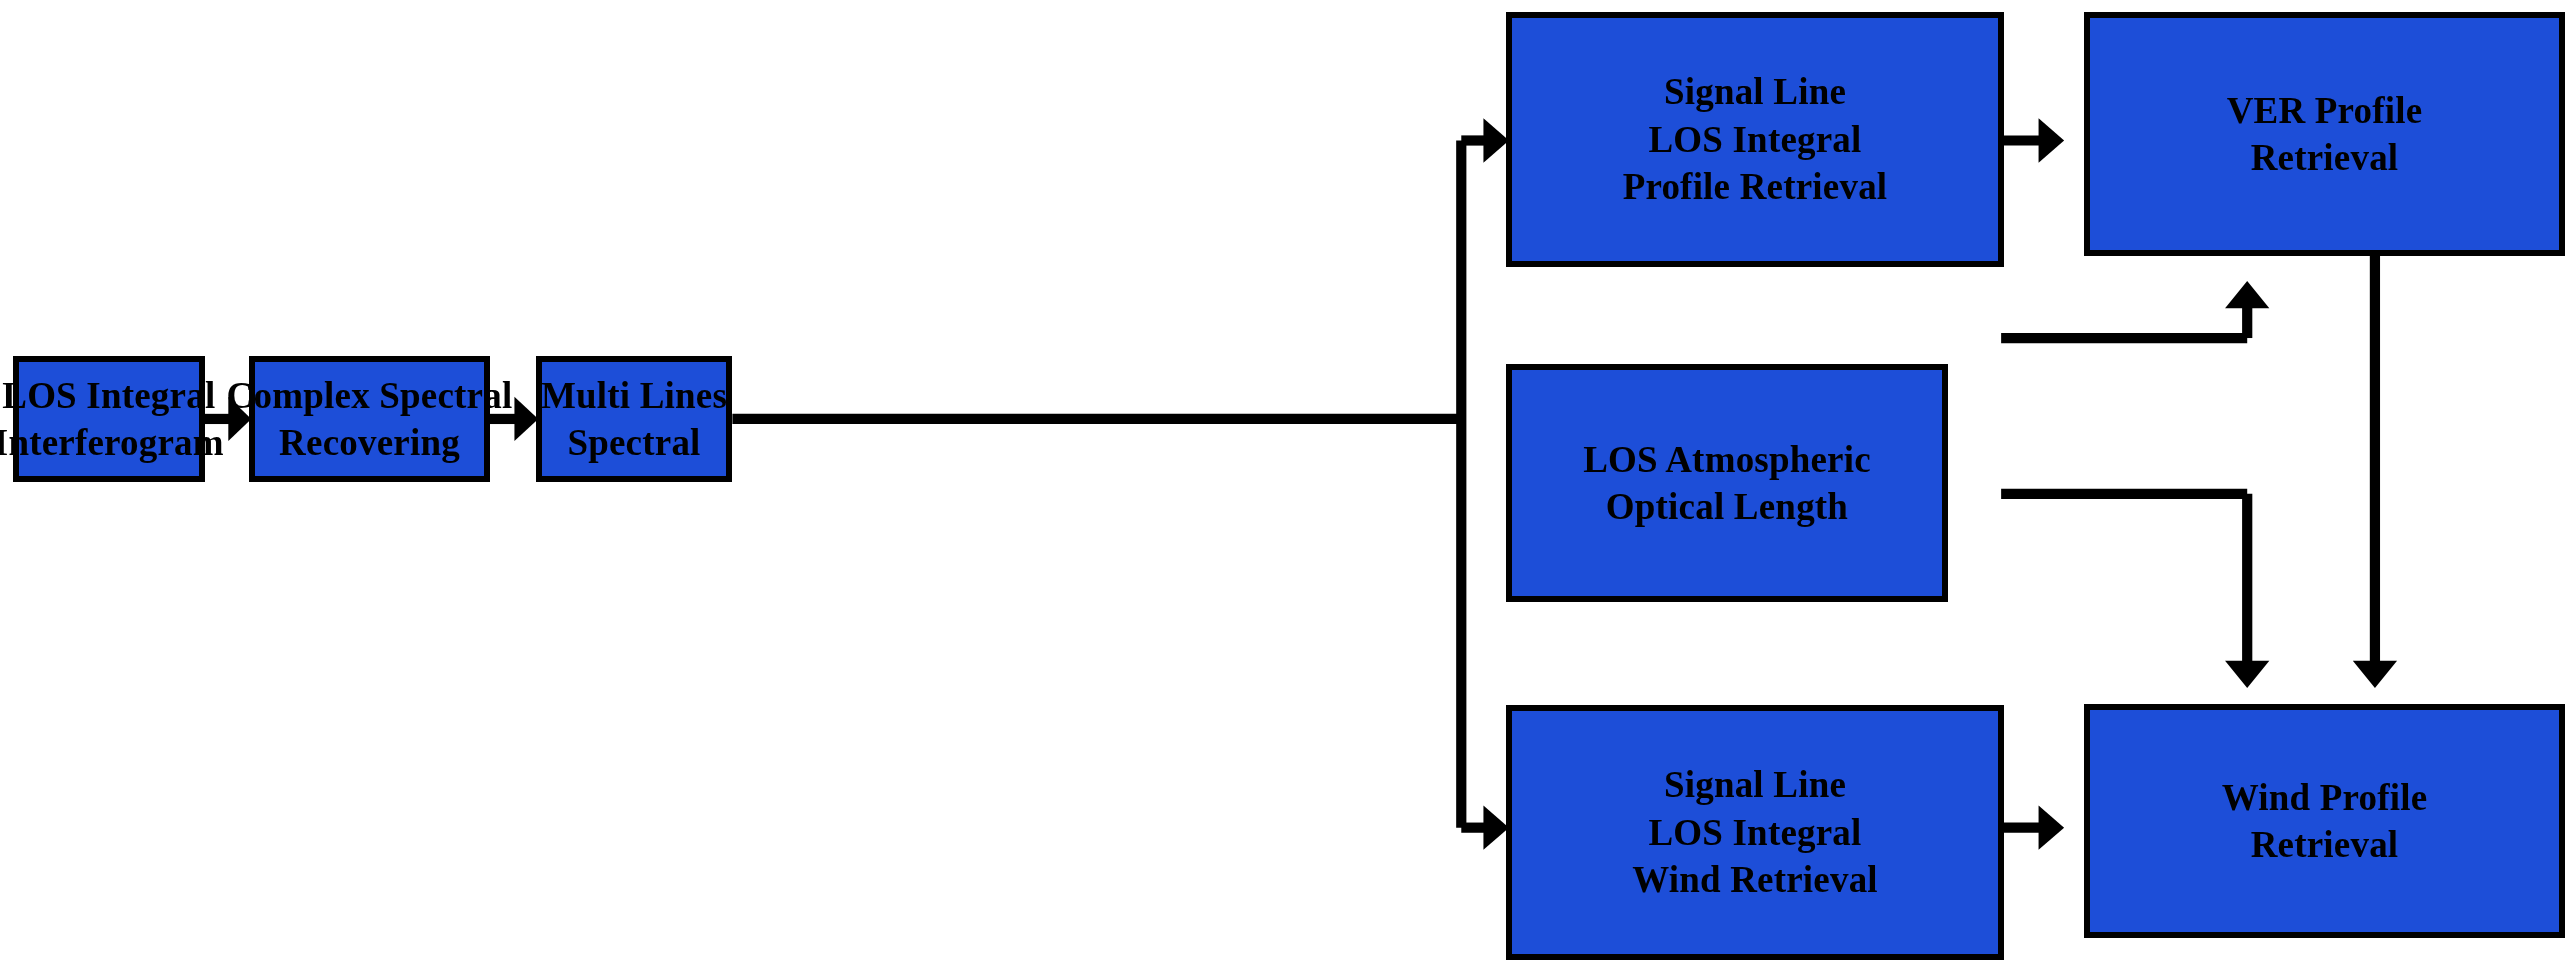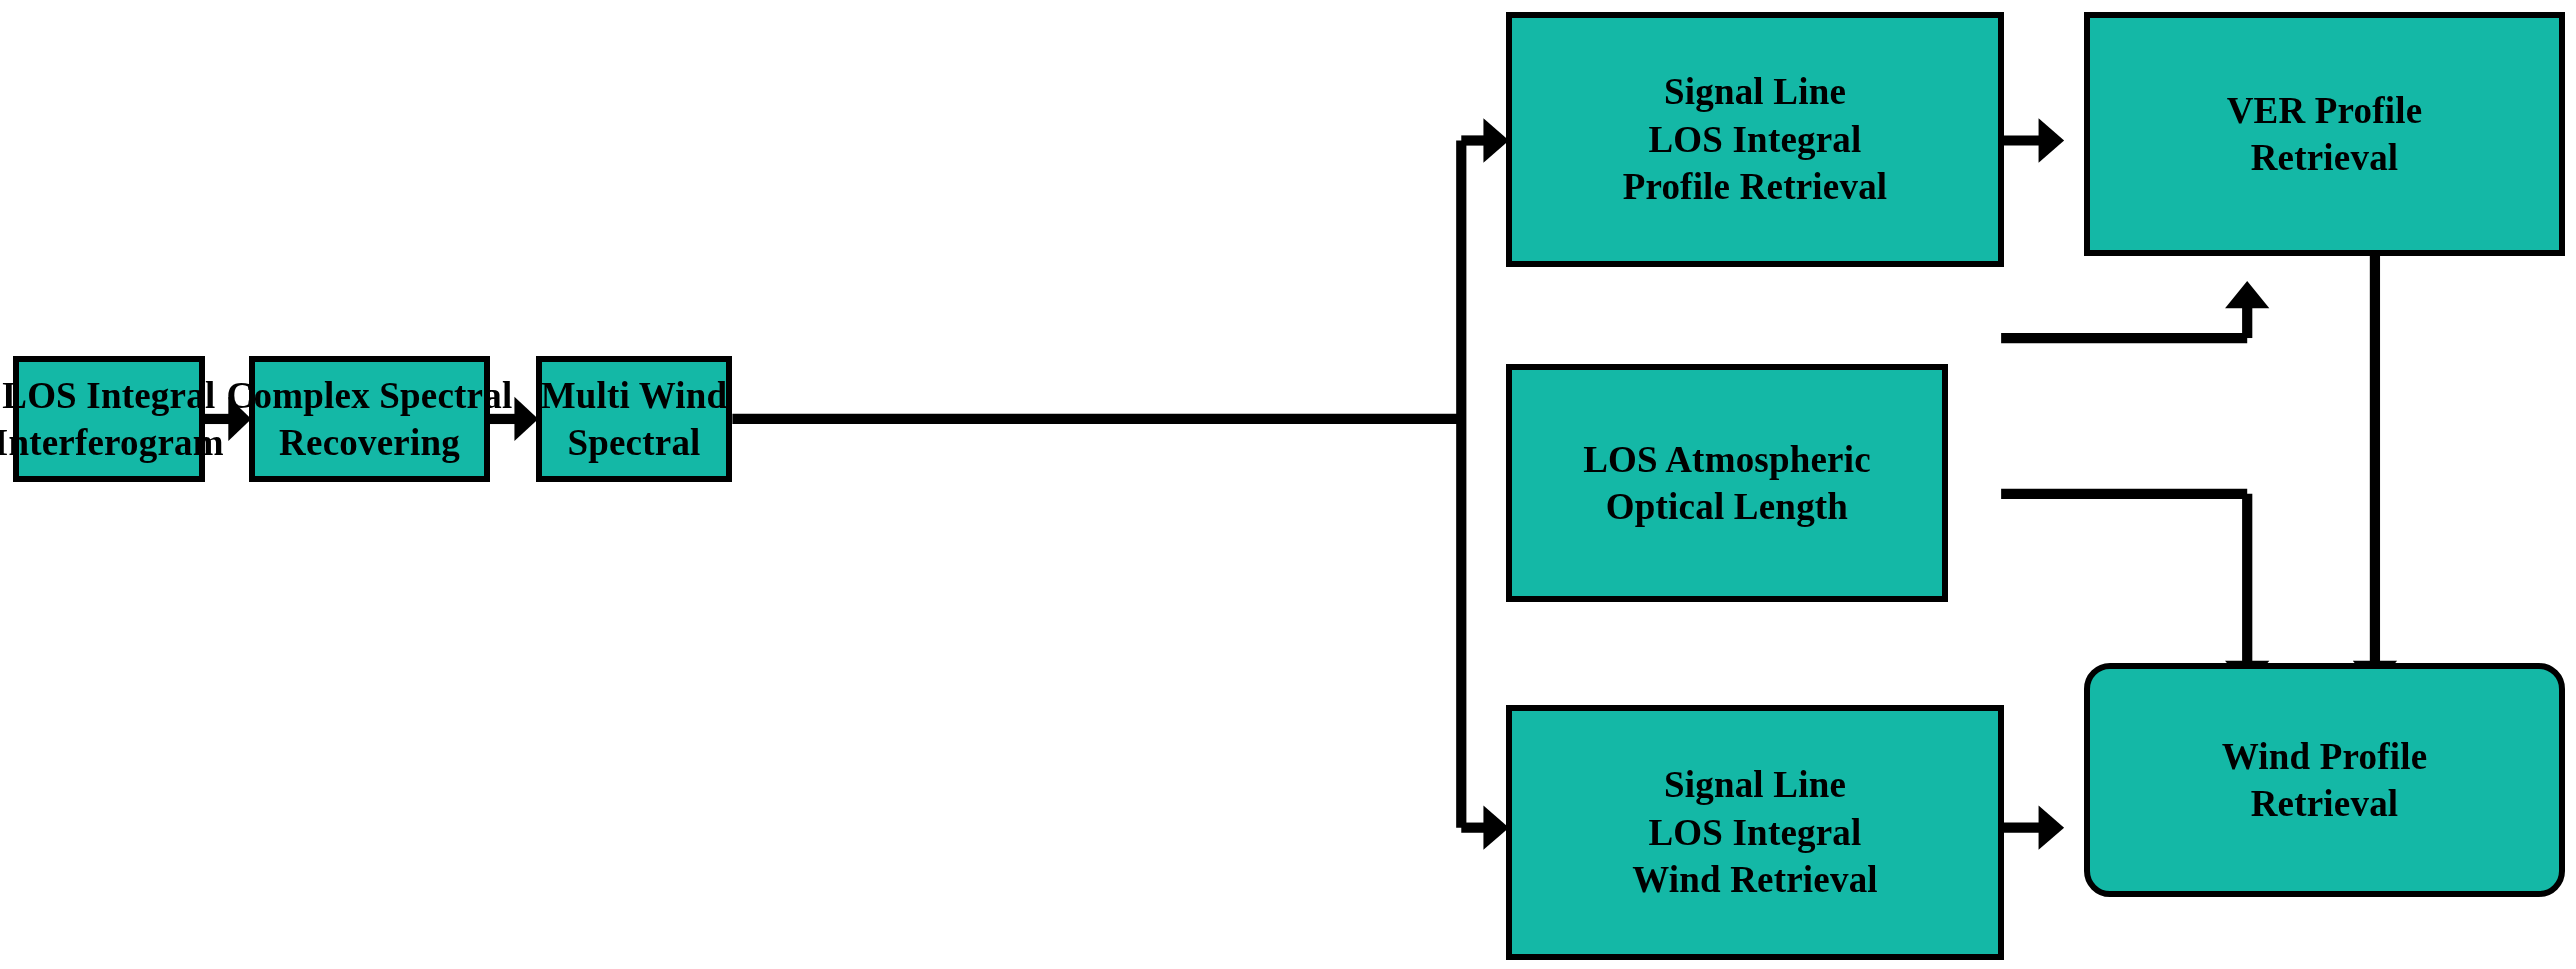--- a/index.html
+++ b/index.html
@@ -19,21 +19,21 @@
     position: absolute;
     top: 0;
     left: 0;
     width: 2576px;
     height: 969px;
   }
   .node-box {
     position: absolute;
     box-sizing: border-box;
     border: 6px solid #000000;
-    background: #14b8a6;
+    background: #1d4ed8;
     display: flex;
     flex-direction: column;
     align-items: center;
     justify-content: center;
     text-align: center;
     color: #000000;
     font-weight: bold;
     font-size: 37px;
     line-height: 1.28;
     letter-spacing: 0.2px;
@@ -99,21 +99,21 @@
     <span class="node-line">LOS Integral</span>
     <span class="node-line">Interferogram</span>
   </div>
 
   <div class="node-box" style="left:249px; top:356px; width:241px; height:126px;">
     <span class="node-line">Complex Spectral</span>
     <span class="node-line">Recovering</span>
   </div>
 
   <div class="node-box" style="left:536px; top:356px; width:196px; height:126px;">
-    <span class="node-line">Multi Wind</span>
+    <span class="node-line">Multi Lines</span>
     <span class="node-line">Spectral</span>
   </div>
 
   <div class="node-box" style="left:1506px; top:12px; width:498px; height:255px; font-size:37px;">
     <span class="node-line">Signal Line</span>
     <span class="node-line">LOS Integral</span>
     <span class="node-line">Profile Retrieval</span>
   </div>
 
   <div class="node-box" style="left:2084px; top:12px; width:481px; height:244px;">
@@ -125,19 +125,19 @@
     <span class="node-line">LOS Atmospheric</span>
     <span class="node-line">Optical Length</span>
   </div>
 
   <div class="node-box" style="left:1506px; top:705px; width:498px; height:255px; font-size:37px;">
     <span class="node-line">Signal Line</span>
     <span class="node-line">LOS Integral</span>
     <span class="node-line">Wind Retrieval</span>
   </div>
 
-  <div class="node-box" style="left:2084px; top:663px; width:481px; height:234px;border-radius:26px;">
+  <div class="node-box" style="left:2084px; top:704px; width:481px; height:234px;">
     <span class="node-line">Wind Profile</span>
     <span class="node-line">Retrieval</span>
   </div>
 
 </div>
 
 
 </body></html>

